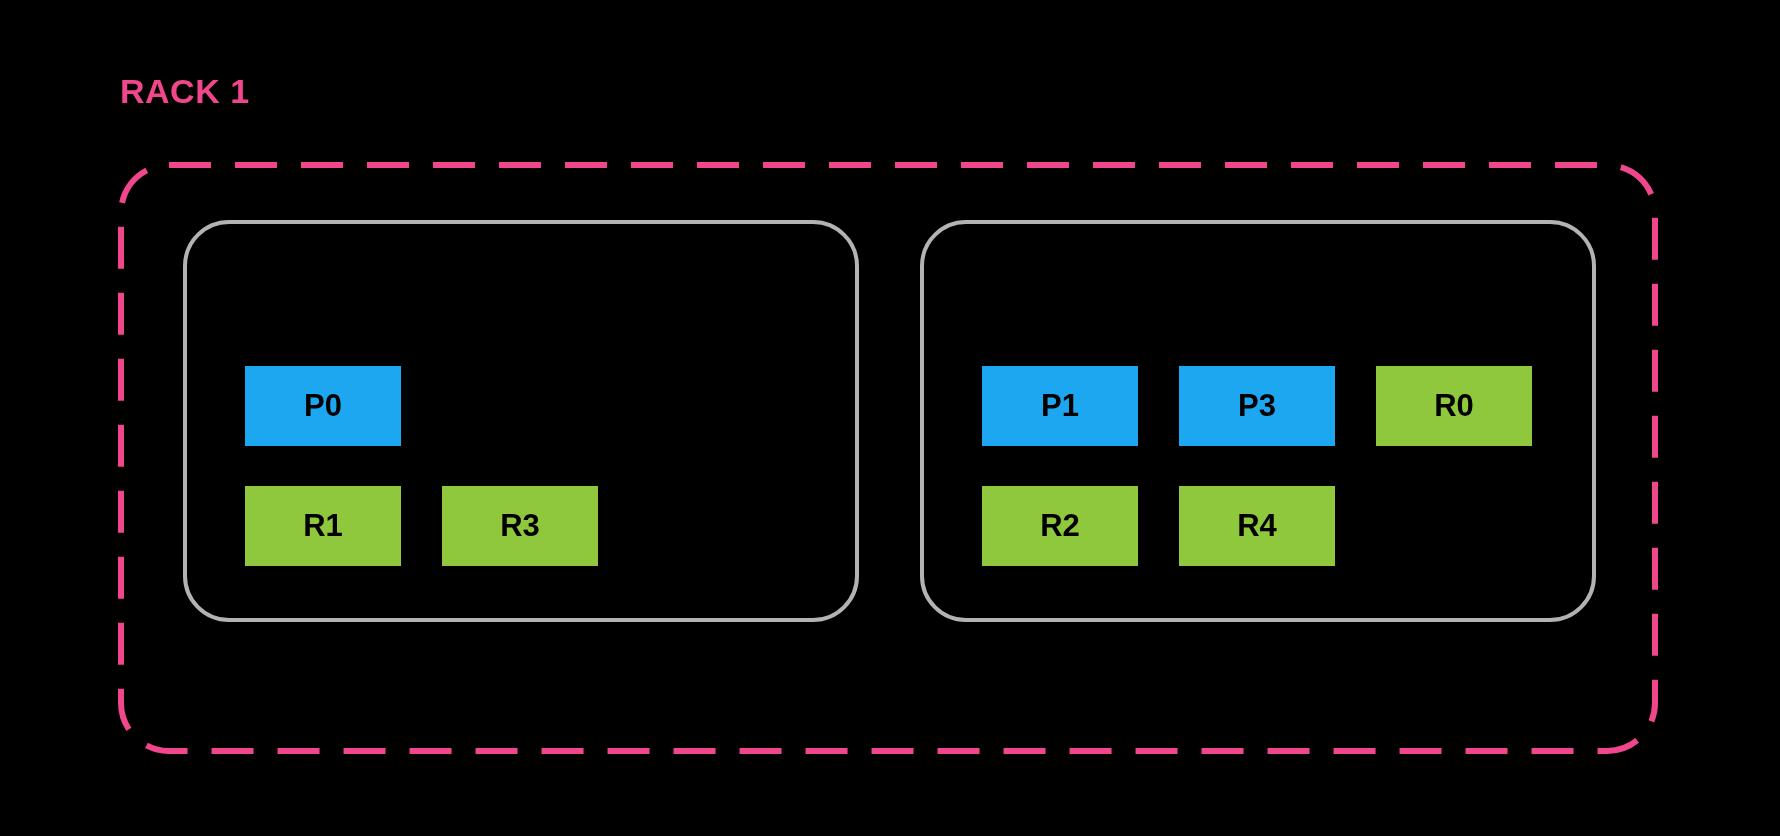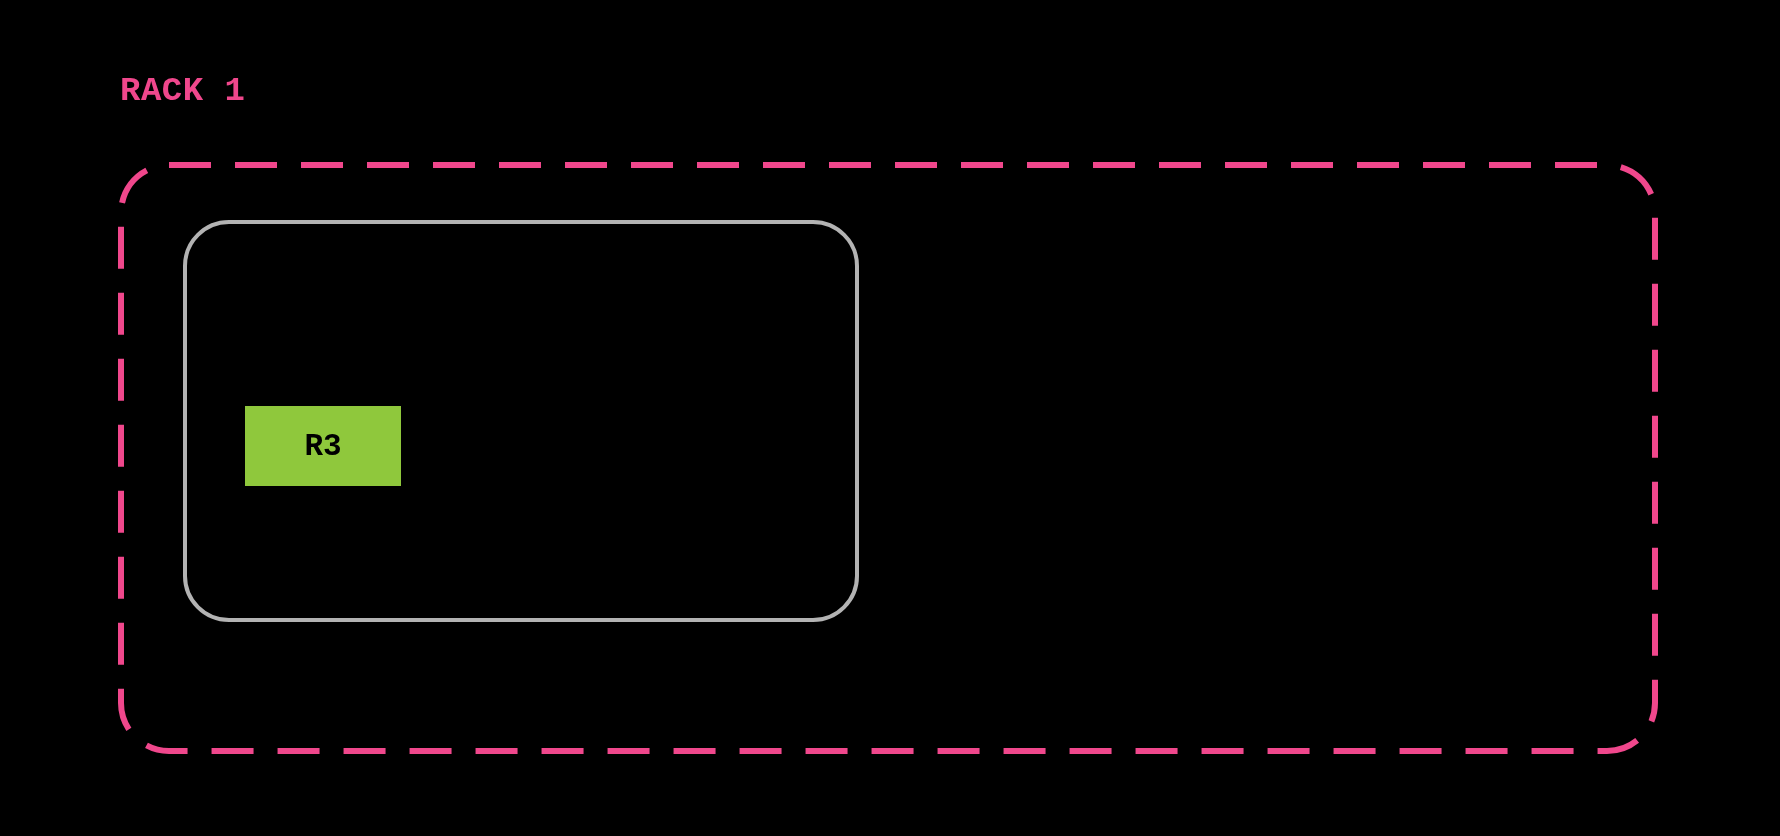--- a/index.html
+++ b/index.html
@@ -10,21 +10,21 @@
     --replica-box: #8FC83C;
     --box-text: #000000;
   }
   * { margin: 0; padding: 0; box-sizing: border-box; }
   html, body { background: var(--bg); }
   .canvas {
     position: relative;
     width: 1780px;
     height: 836px;
     background: var(--bg);
-    font-family: Liberation Mono, monospace;
+    font-family: Liberation Sans, sans-serif;
     overflow: hidden;
   }
   .rack-label {
     position: absolute;
     left: 120px;
     top: 72px;
     font-size: 34px;
     font-weight: 700;
     letter-spacing: 0.5px;
     color: var(--rack-border);
@@ -93,22 +93,37 @@
 
   <div class="rack">
 
     <svg class="rack-outline" viewBox="0 0 1540 592" aria-hidden="true">
       <rect x="3" y="3" width="1534" height="586" rx="48" ry="48" stroke-dasharray="42 24"></rect>
     </svg>
 
     <div class="node node-1">
       <div class="node-content">
         <div class="box-row">
+          <div class="box primary">P0</div>
         </div>
         <div class="box-row">
+          <div class="box replica">R1</div>
           <div class="box replica">R3</div>
         </div>
       </div>
     </div>
 
+    <div class="node node-2">
+      <div class="node-content">
+        <div class="box-row">
+          <div class="box primary">P1</div>
+          <div class="box primary">P3</div>
+          <div class="box replica">R0</div>
+        </div>
+        <div class="box-row">
+          <div class="box replica">R2</div>
+          <div class="box replica">R4</div>
+        </div>
+      </div>
+    </div>
 
   </div>
 </div>
 
 </body></html>

